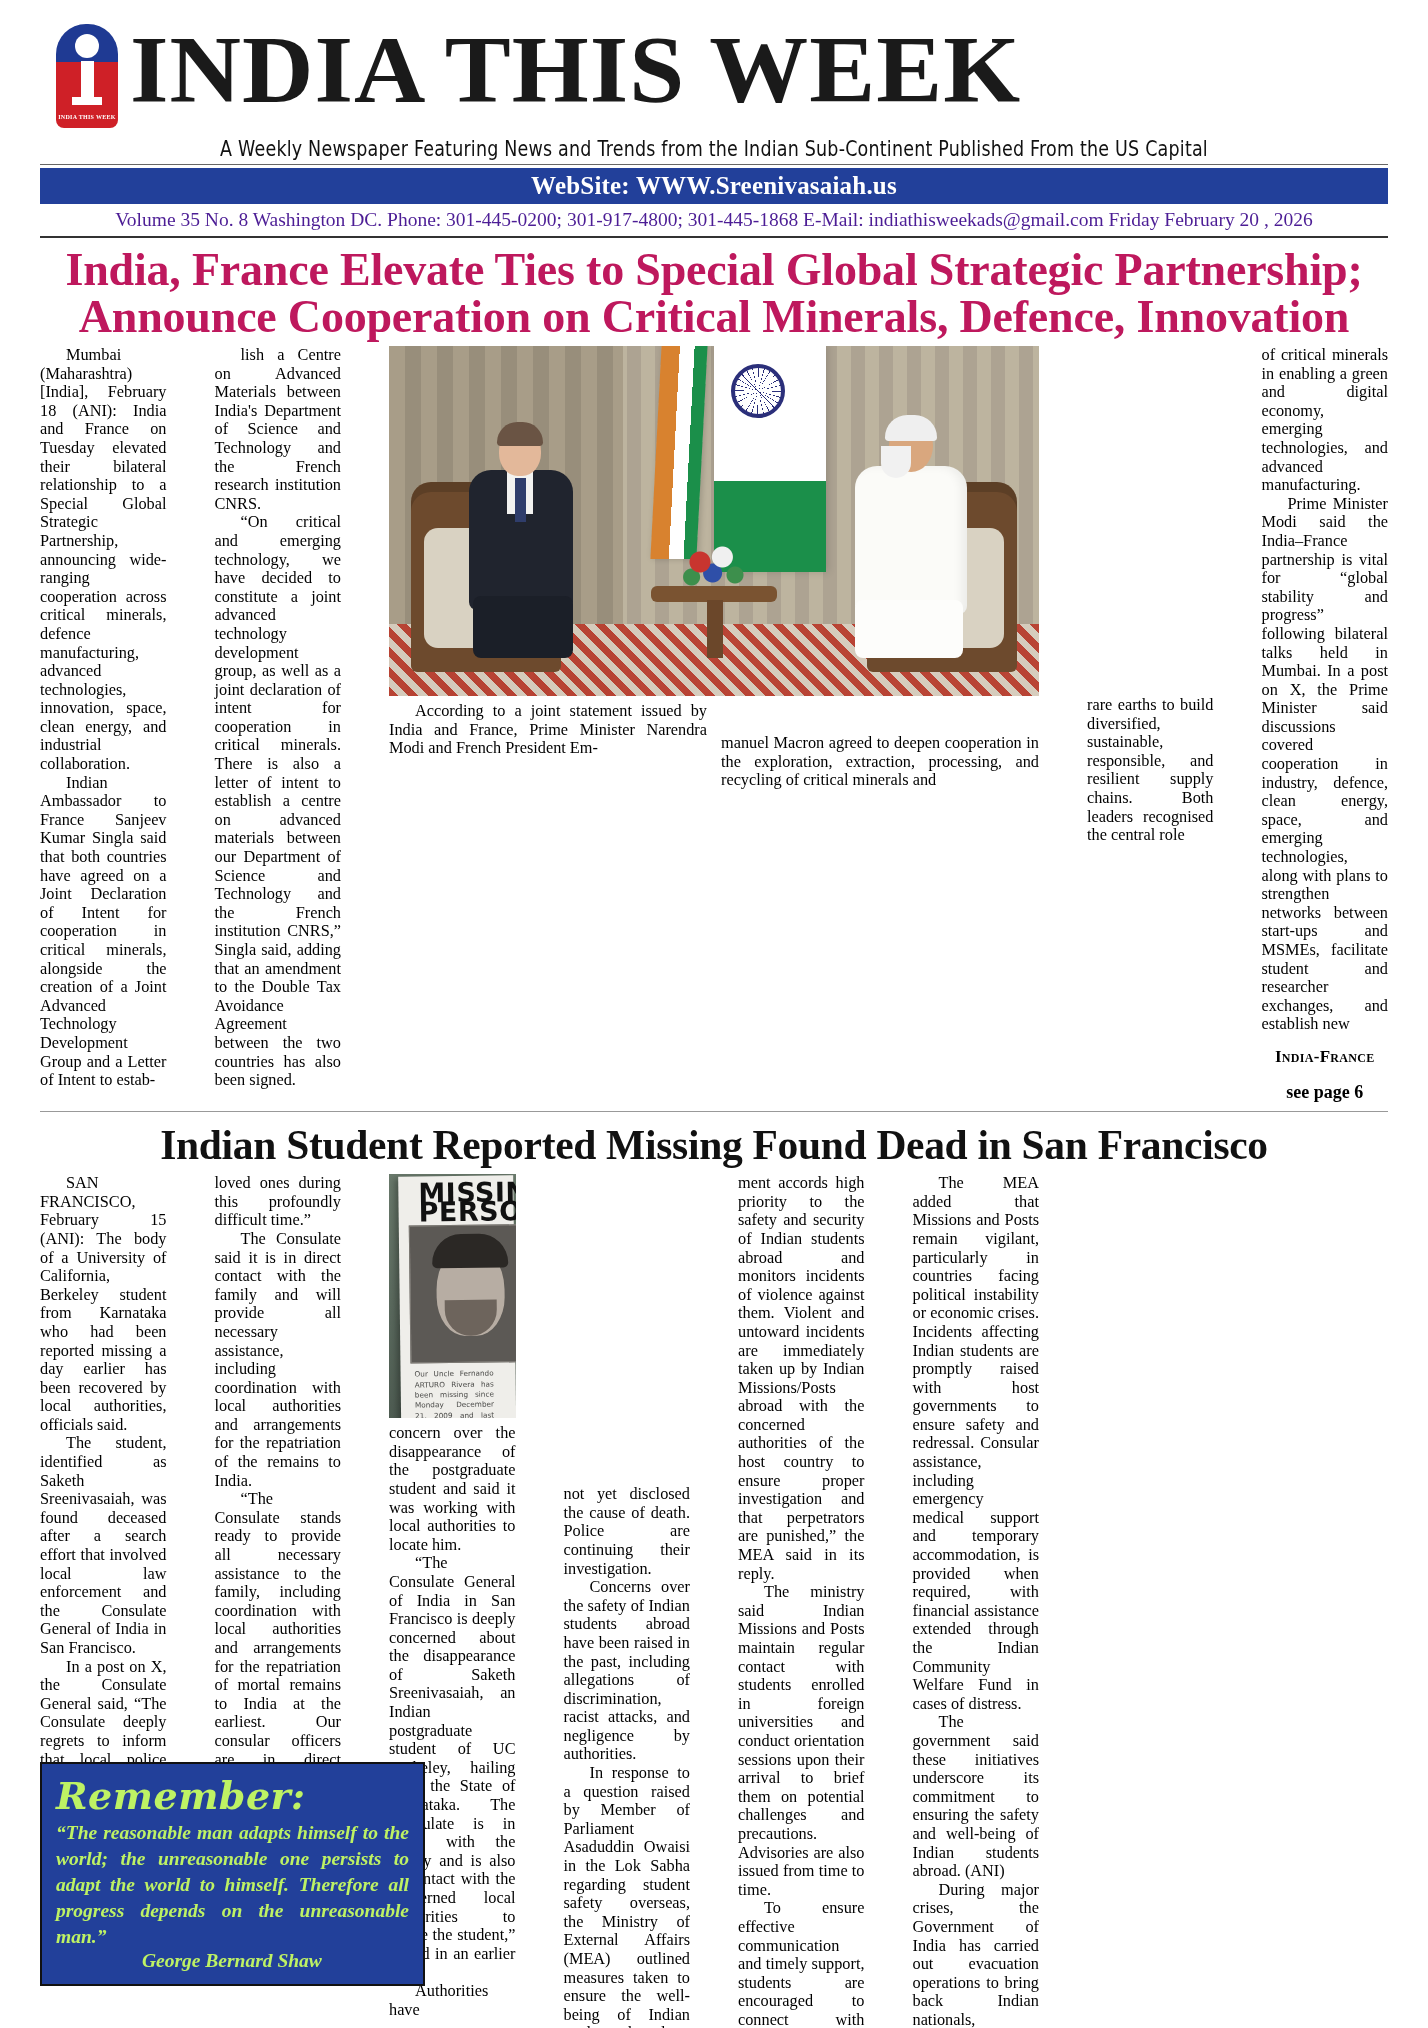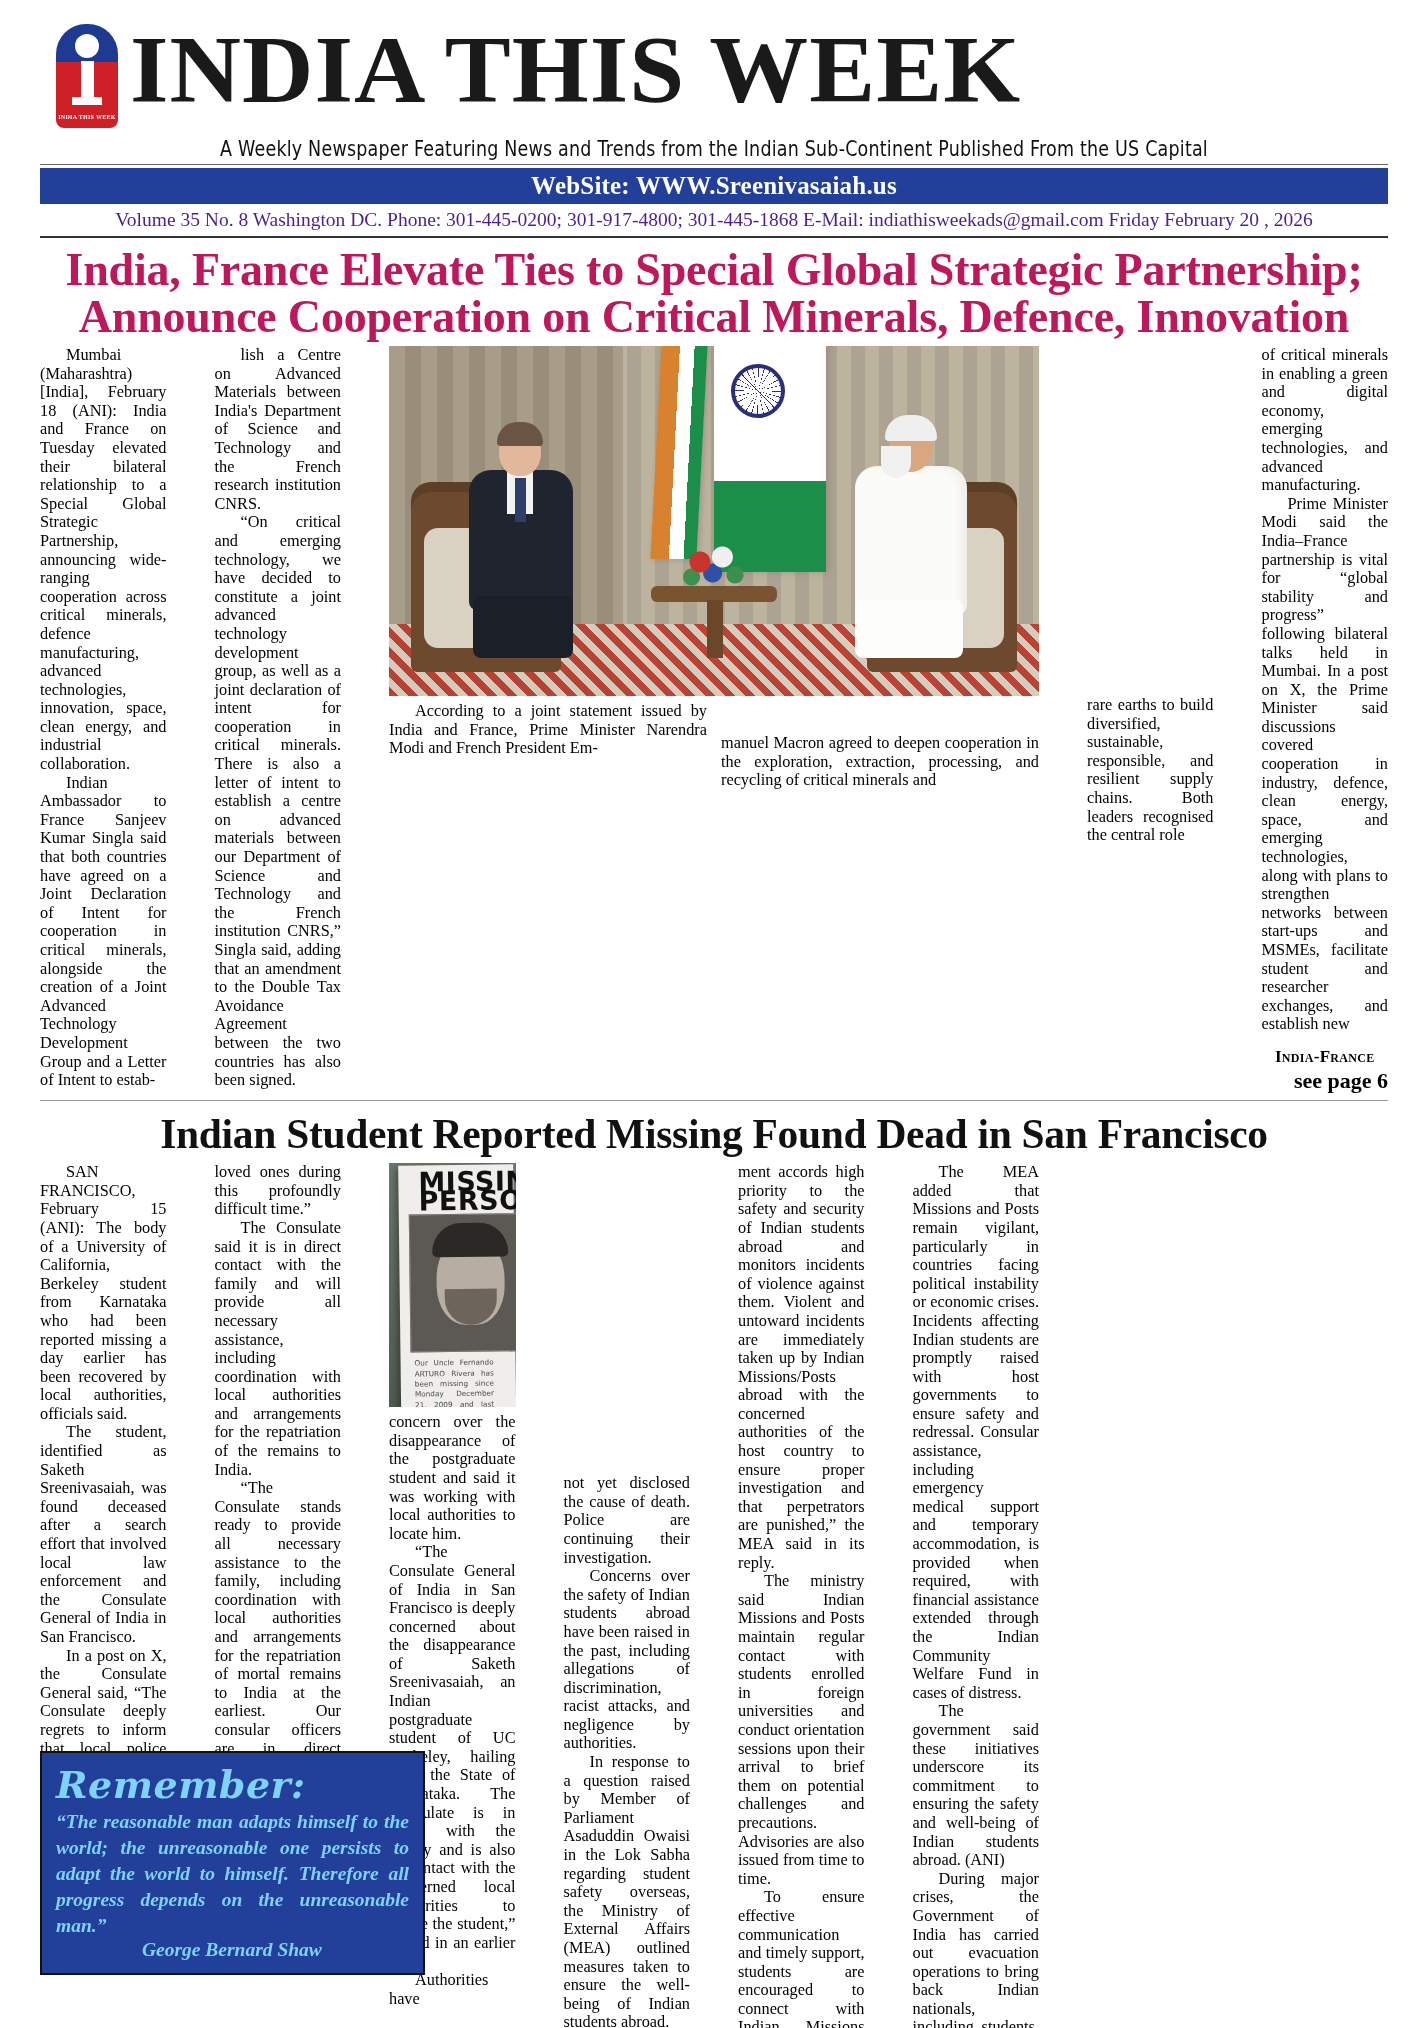--- a/index.html
+++ b/index.html
@@ -275,21 +275,21 @@
   .p2-body {
     font-family:"DejaVu Sans", sans-serif;
     font-size:7.3px; line-height:10.4px; color:#4a4a48;
     margin-top:6px; padding:0 12px 0 4px;
   }
 
   
   .remember-box {
     background:#22409a;
     border:2px solid #111;
-    color:#7dd3fc;
+    color:#bef264;
     padding:10px 14px 12px 14px;
     margin-top:10px;
   }
   .remember-title {
     font-family:"DejaVu Serif", serif;
     font-style: italic;
     font-weight: bold;
     font-size:38px;
     line-height:44px;
     letter-spacing:.5px;
@@ -306,21 +306,21 @@
     font-style:italic; font-weight:bold;
     font-size:19.5px;
     padding-left:86px;
   }
 
   .jumpline {
     text-align:center; margin-top:14px;
     font-family:"Liberation Serif", serif; font-weight:bold;
   }
   .jumpline .kicker { font-size:17px; font-variant: small-caps; letter-spacing:.3px; display:block; }
-  .jumpline .pg { font-size:22px; display:block; margin-top:5px;text-align:right; }
+  .jumpline .pg { font-size:18px; display:block; margin-top:16px; }
 </style>
 </head>
 <body>
 
 <div class="page">
 
   <div class="masthead">
     <div class="logo-mark">
       <div class="logo-top"></div>
       <div class="logo-bot"></div>

